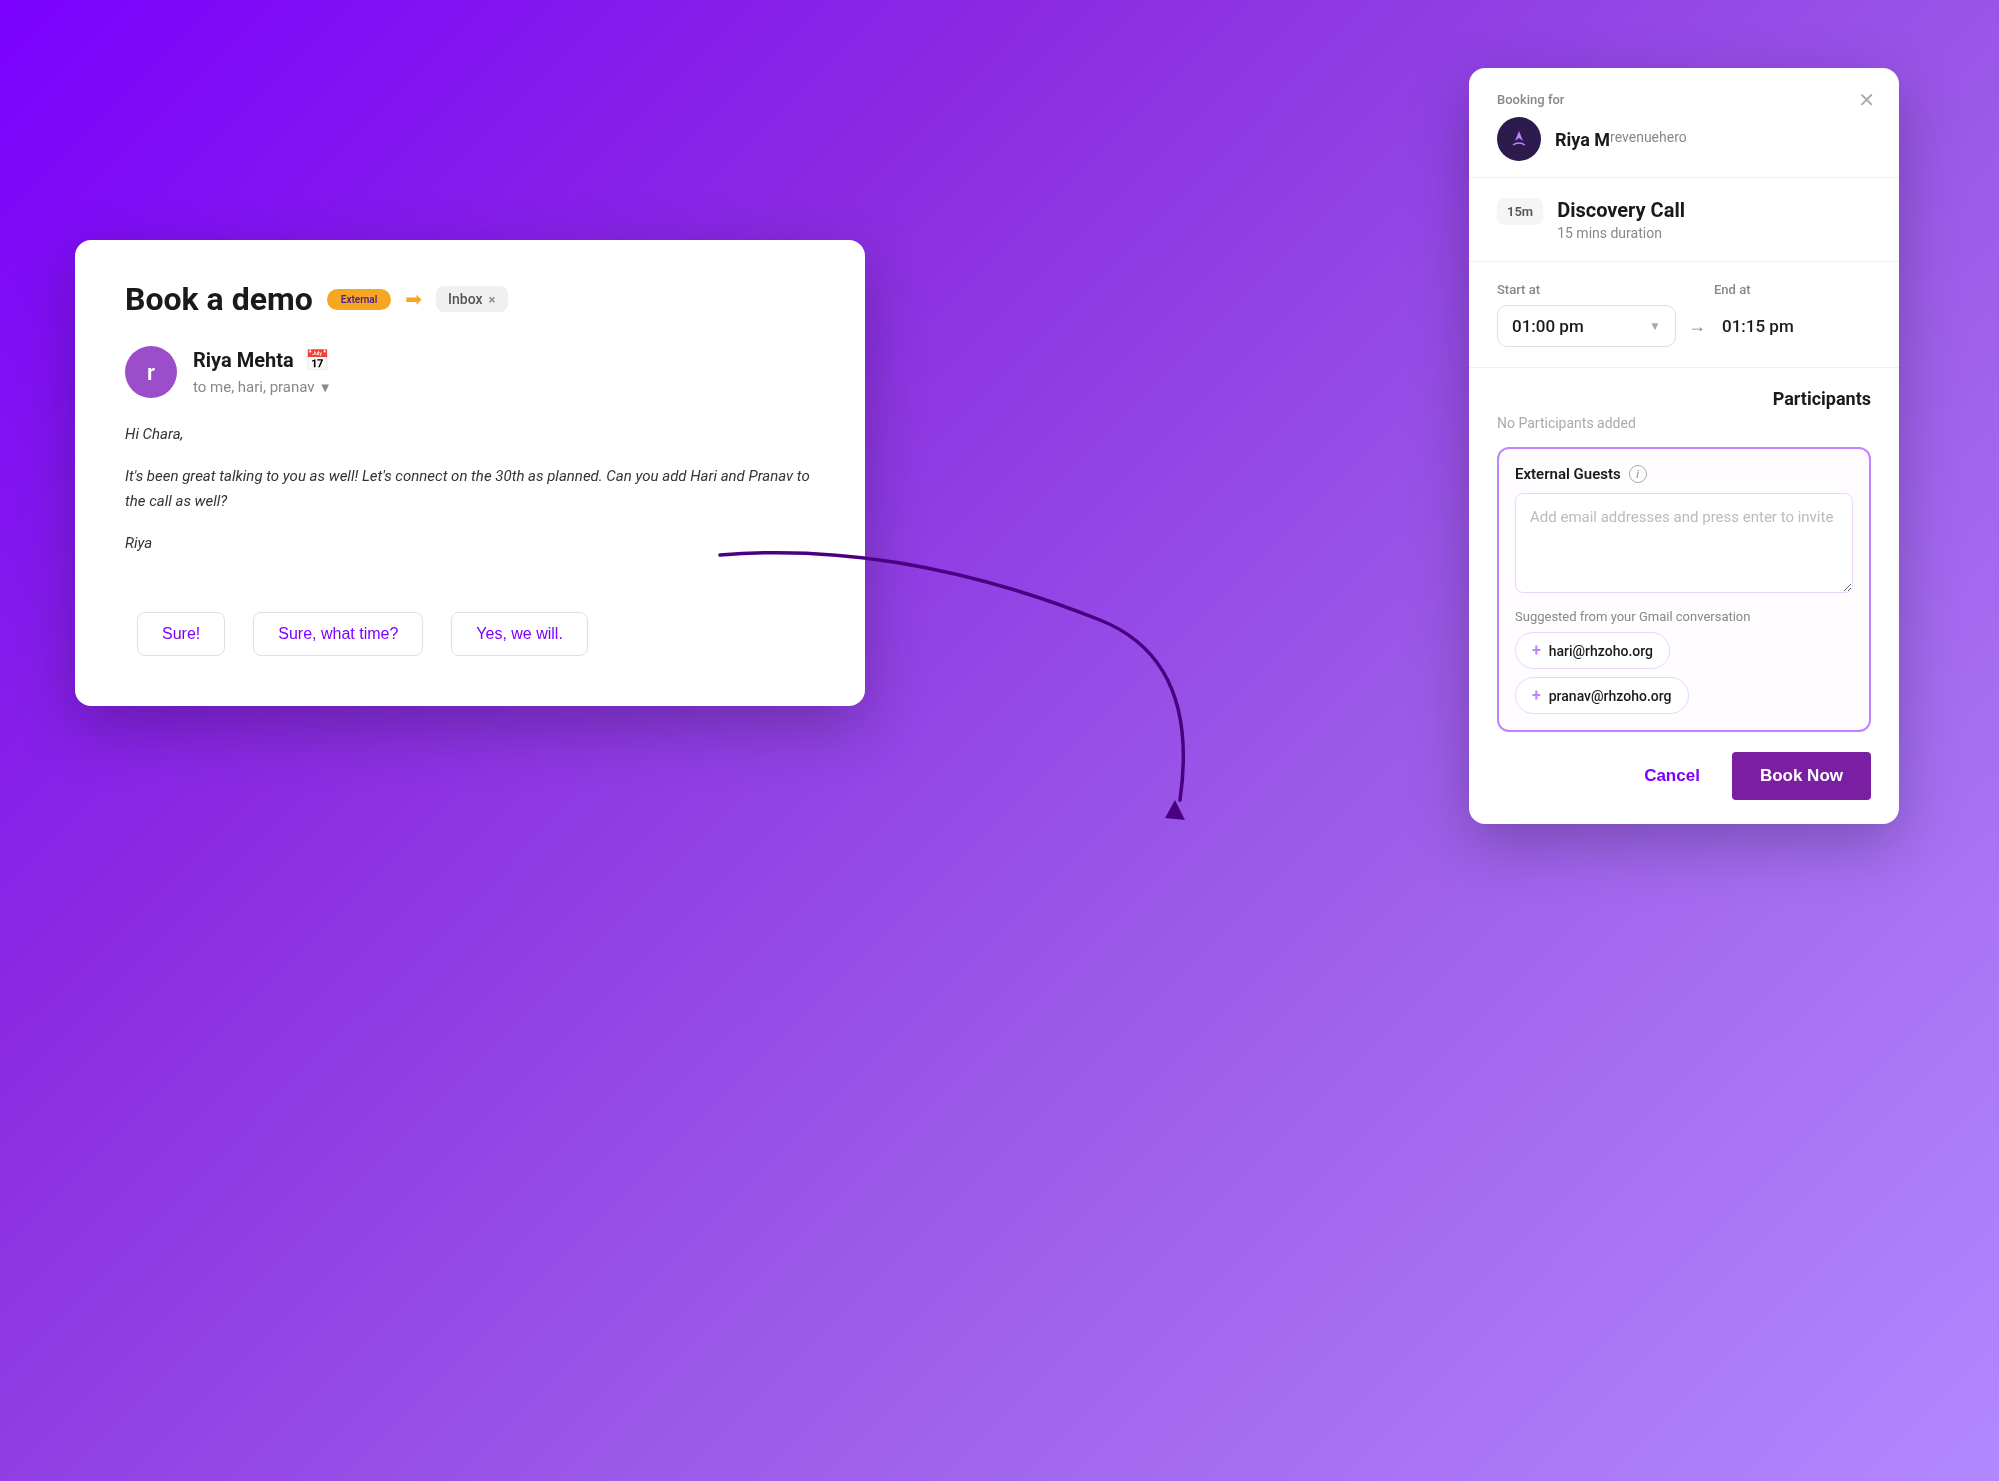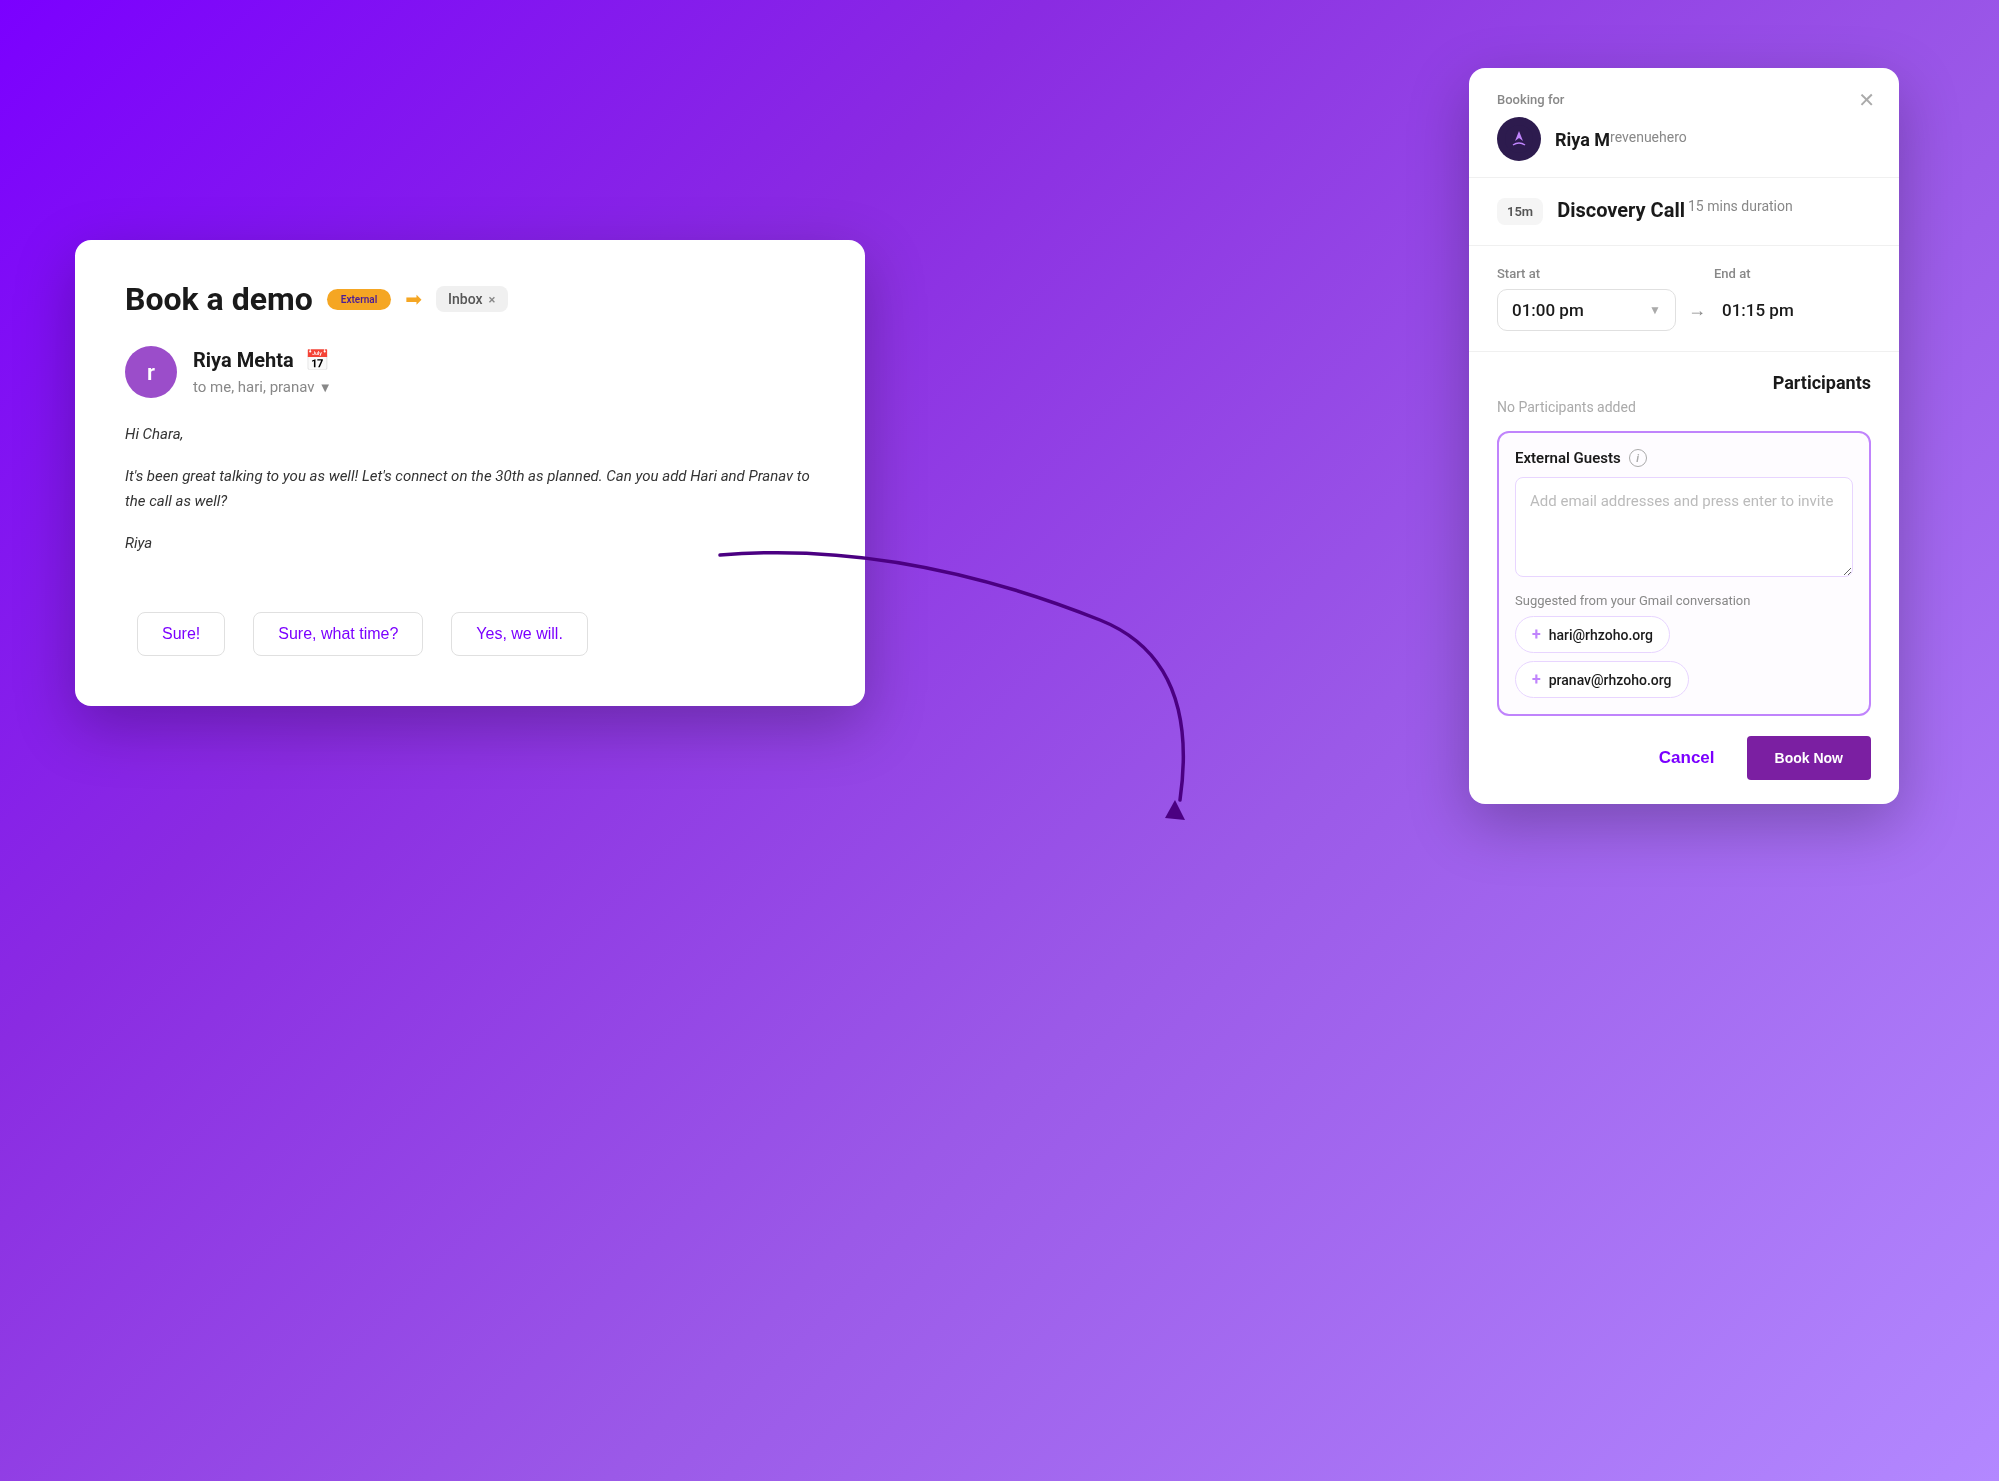--- a/index.html
+++ b/index.html
@@ -262,21 +262,21 @@
       border-radius: 8px;
       padding: 6px 10px;
       font-size: 13px;
       font-weight: 600;
       color: #555;
       flex-shrink: 0;
     }
 
     .meeting-info {
       display: flex;
-      flex-direction: row;
+      flex-direction: column;
       gap: 3px;
     }
 
     .meeting-title {
       font-size: 20px;
       font-weight: 700;
       color: #1a1a1a;
     }
 
     .meeting-duration-text {
@@ -471,21 +471,21 @@
       cursor: pointer;
       padding: 10px 16px;
     }
 
     .book-now-btn {
       background: #7B1FA2;
       color: #fff;
       border: none;
       border-radius: 4px;
       padding: 14px 28px;
-      font-size: 14px;
+      font-size: 17px;
       font-weight: 700;
       cursor: pointer;
       transition: background 0.15s;
     }
   </style>
 </head>
 <body>
 
 <div class="email-panel">
   <div class="email-header">

